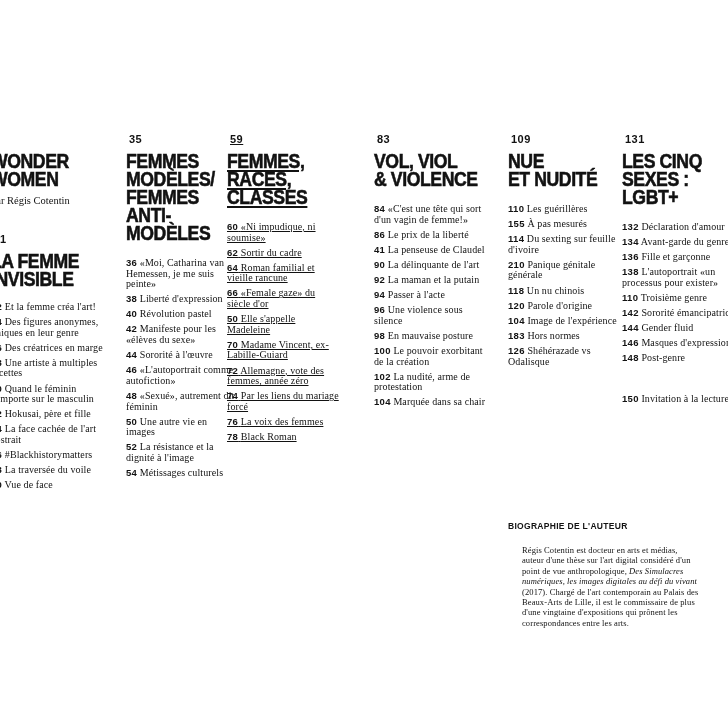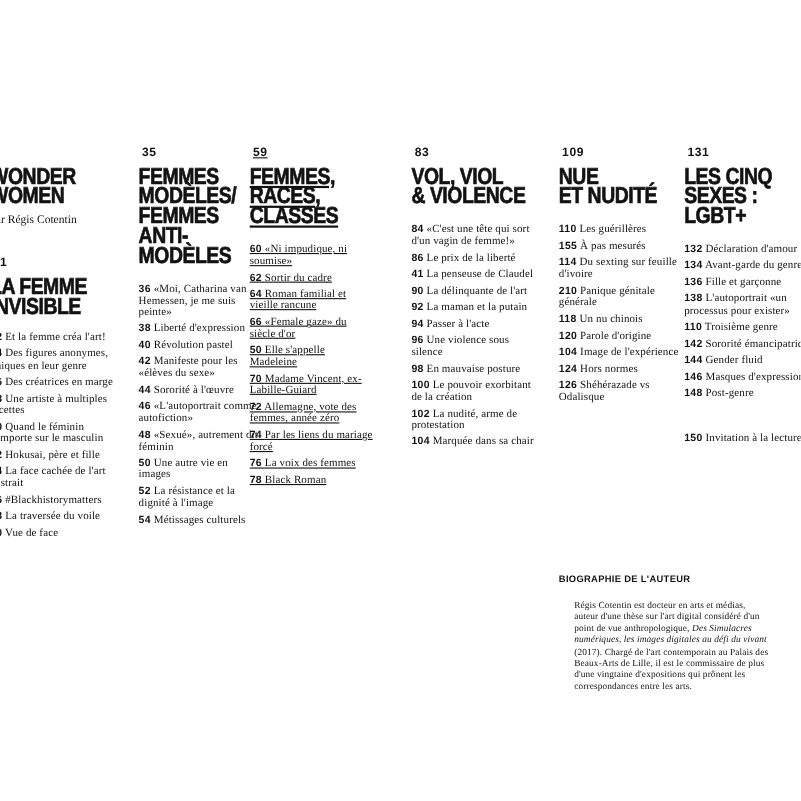--- a/index.html
+++ b/index.html
@@ -158,21 +158,21 @@
           <span class="hline">ET NUDITÉ</span>
         </h2>
         <div class="entries">
           <div class="entry"><b class="num">110</b> <span>Les guérillères</span></div>
           <div class="entry"><b class="num">155</b> <span>À pas mesurés</span></div>
           <div class="entry"><b class="num">114</b> <span>Du sexting sur feuille d'ivoire</span></div>
           <div class="entry"><b class="num">210</b> <span>Panique génitale générale</span></div>
           <div class="entry"><b class="num">118</b> <span>Un nu chinois</span></div>
           <div class="entry"><b class="num">120</b> <span>Parole d'origine</span></div>
           <div class="entry"><b class="num">104</b> <span>Image de l'expérience</span></div>
-          <div class="entry"><b class="num">124</b> <span>Hors normes</span></div>
+          <div class="entry"><b class="num">183</b> <span>Hors normes</span></div>
           <div class="entry"><b class="num">126</b> <span>Shéhérazade vs Odalisque</span></div>
         </div>
       </div>
       <div class="col col6">
         <div class="pnum">131</div>
         <h2 class="hdr">
           <span class="hline">LES CINQ</span>
           <span class="hline">SEXES :</span>
           <span class="hline">LGBT+</span>
         </h2>

